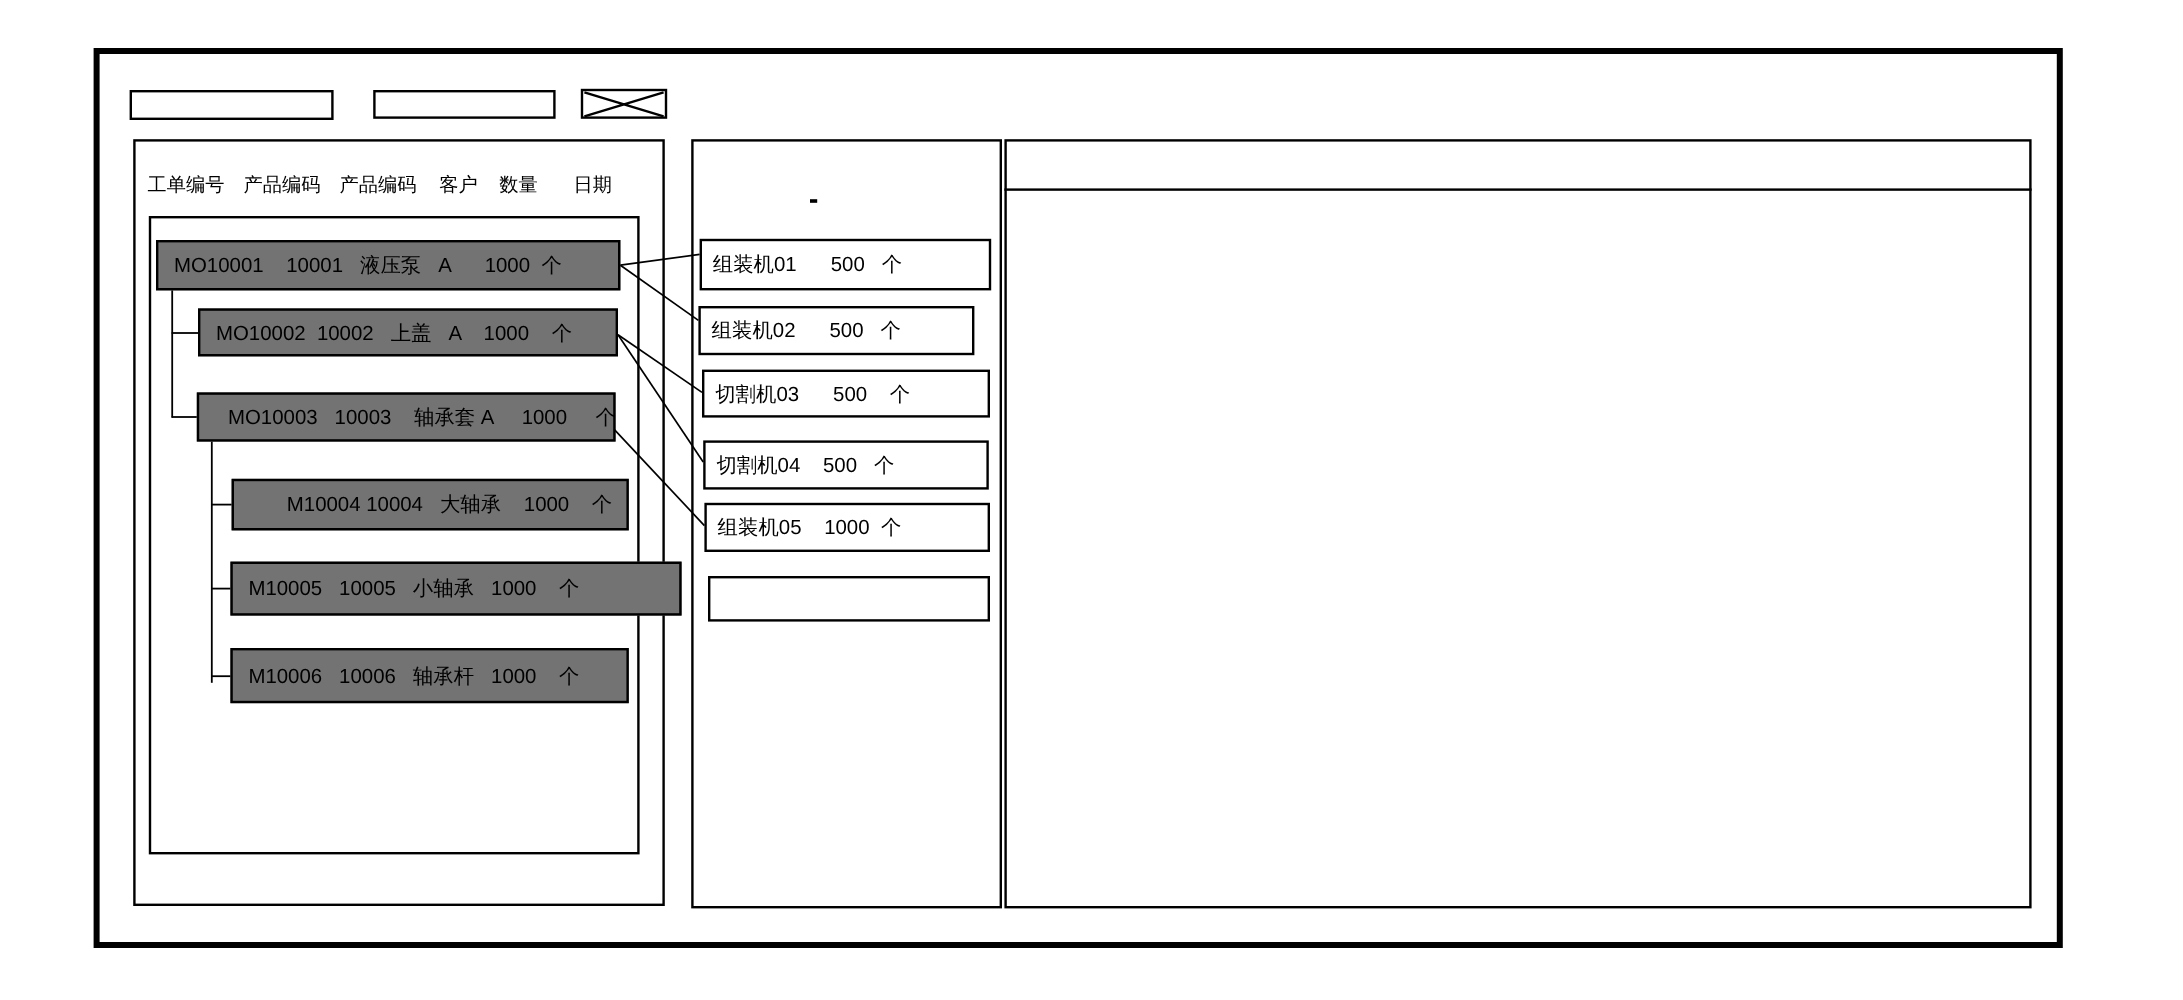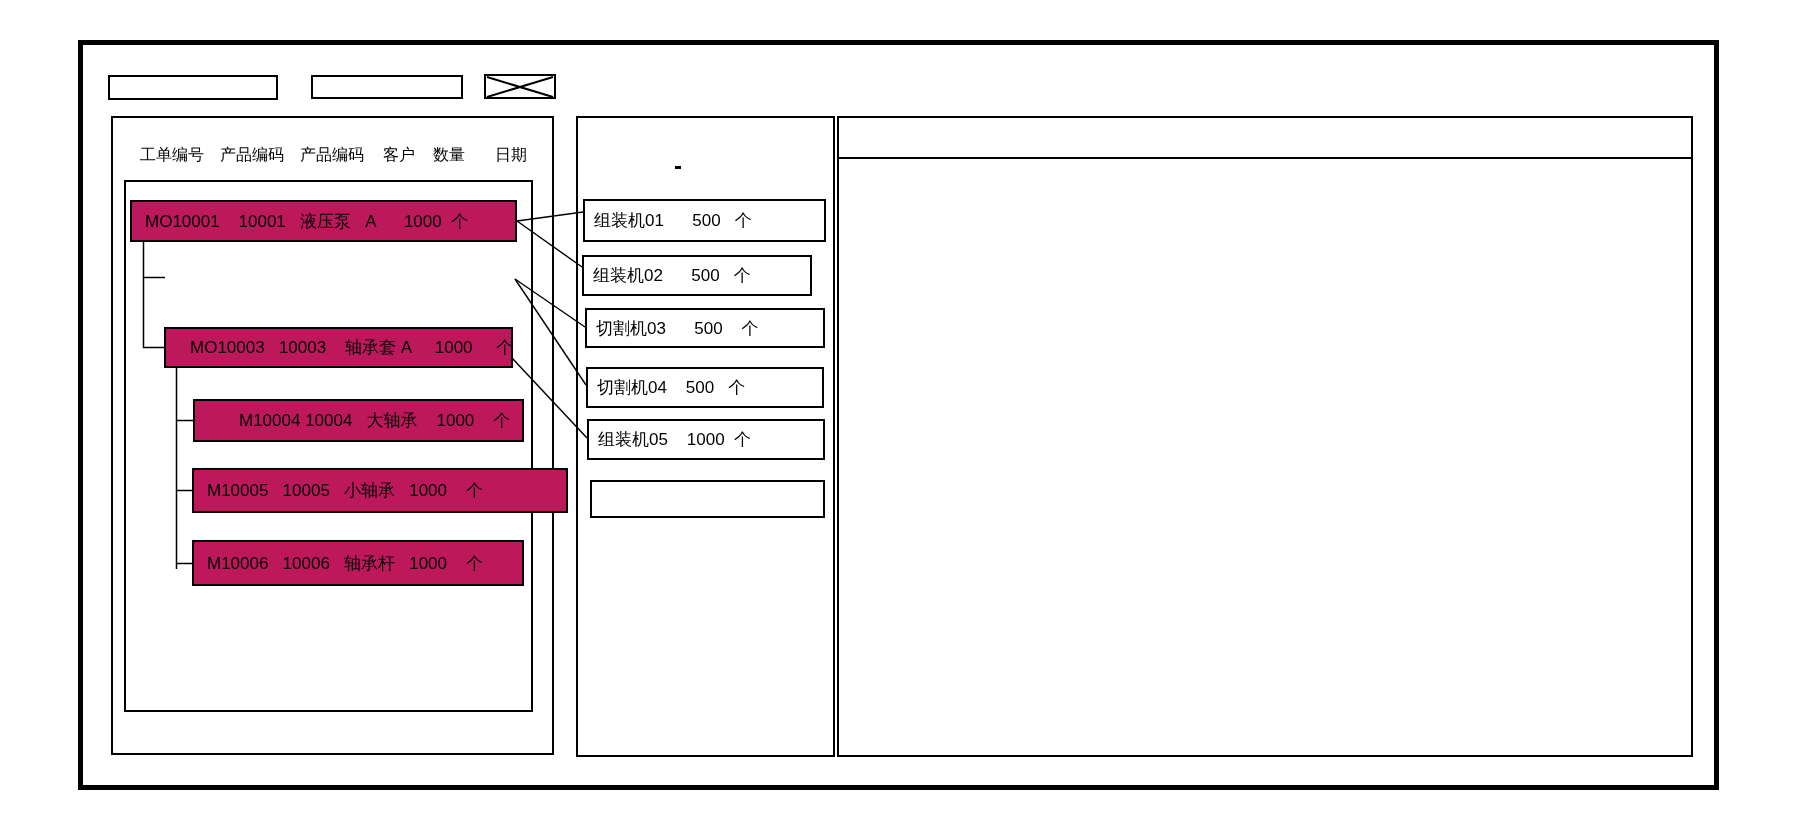--- a/index.html
+++ b/index.html
@@ -14,24 +14,24 @@
   .abs{position:absolute;box-sizing:border-box;}
   .frame{
     left:78px;top:40px;width:1641px;height:750px;
     border:5px solid #000;background:#fff;
   }
   .inputbox{border:2px solid #000;background:#fff;}
   .panel{border:2px solid #000;background:#fff;}
   .inner-container{border:2px solid #000;background:#fff;}
   .hdr{
     position:absolute;top:145px;height:20px;
-    font-size:16px;line-height:20px;white-space:pre;margin-left:17px;
+    font-size:16px;line-height:20px;white-space:pre;
   }
   .wo-box{
-    border:2px solid #000;background:#be185d;
+    border:2px solid #000;background:#737373;
     display:flex;align-items:center;
     padding-left:13px;font-size:17px;white-space:pre;
   }
   .machine-box{
     border:2px solid #000;background:#fff;
     display:flex;align-items:center;
     padding-left:9px;font-size:17px;white-space:pre;
   }
   .sched-header{
     left:837px;top:116px;width:856px;height:43px;
@@ -62,20 +62,21 @@
   <span class="hdr" style="left:123px;">工单编号</span>
   <span class="hdr" style="left:203px;">产品编码</span>
   <span class="hdr" style="left:283px;">产品编码</span>
   <span class="hdr" style="left:366px;">客户</span>
   <span class="hdr" style="left:416px;">数量</span>
   <span class="hdr" style="left:478px;">日期</span>
 
   <div class="abs inner-container" style="left:124px;top:180px;width:409px;height:532px;"></div>
 
   <div class="abs wo-box" style="left:130px;top:200px;width:387px;height:42px;">MO10001    10001   液压泵   A      1000  个</div>
+  <div class="abs wo-box" style="left:165px;top:257px;width:350px;height:40px;">MO10002  10002   上盖   A    1000    个</div>
   <div class="abs wo-box" style="left:164px;top:327px;width:349px;height:41px;padding-left:24px;">MO10003   10003    轴承套 A     1000     个</div>
   <div class="abs wo-box" style="left:193px;top:399px;width:331px;height:43px;padding-left:44px;">M10004 10004   大轴承    1000    个</div>
   <div class="abs wo-box" style="left:192px;top:468px;width:376px;height:45px;">M10005   10005   小轴承   1000    个</div>
   <div class="abs wo-box" style="left:192px;top:540px;width:332px;height:46px;">M10006   10006   轴承杆   1000    个</div>
 
   <div class="abs panel" style="left:576px;top:116px;width:259px;height:641px;"></div>
   <div class="abs dash-mark"></div>
 
   <div class="abs machine-box" style="left:583px;top:199px;width:243px;height:43px;">组装机01      500   个</div>
   <div class="abs machine-box" style="left:582px;top:255px;width:230px;height:41px;">组装机02      500   个</div>

